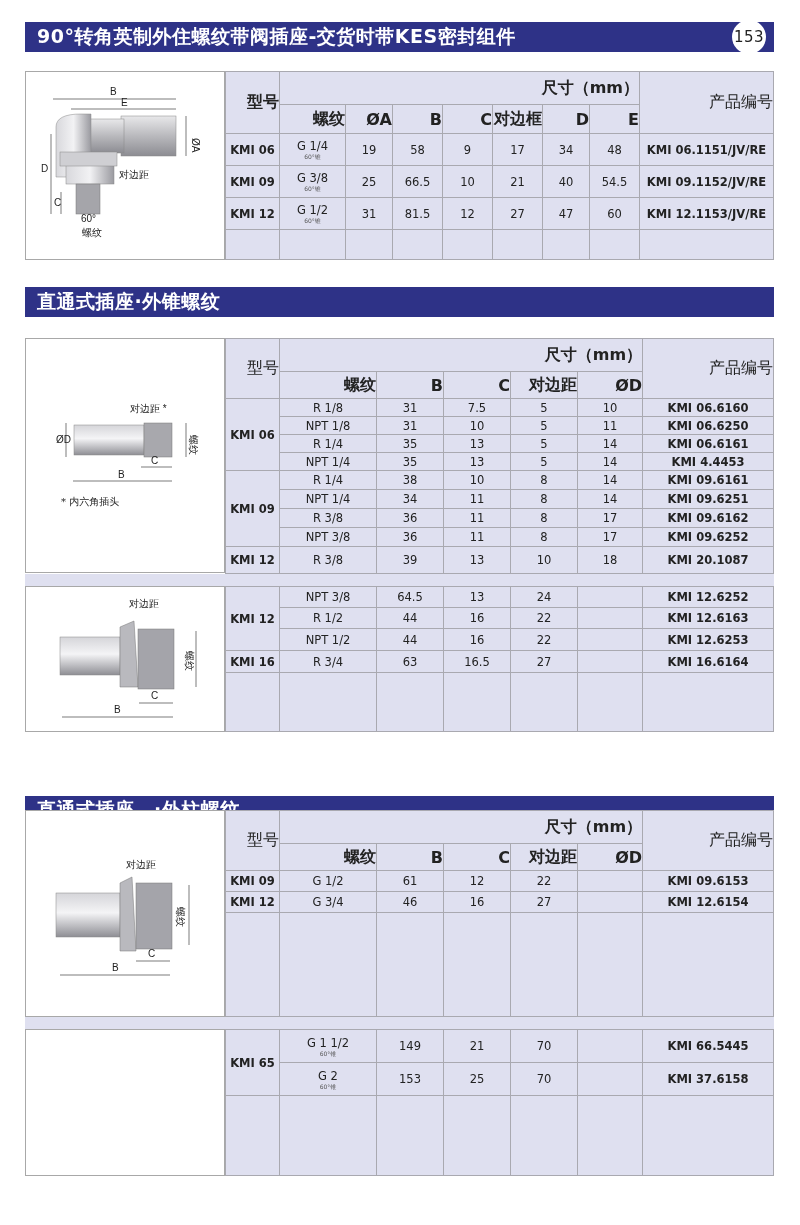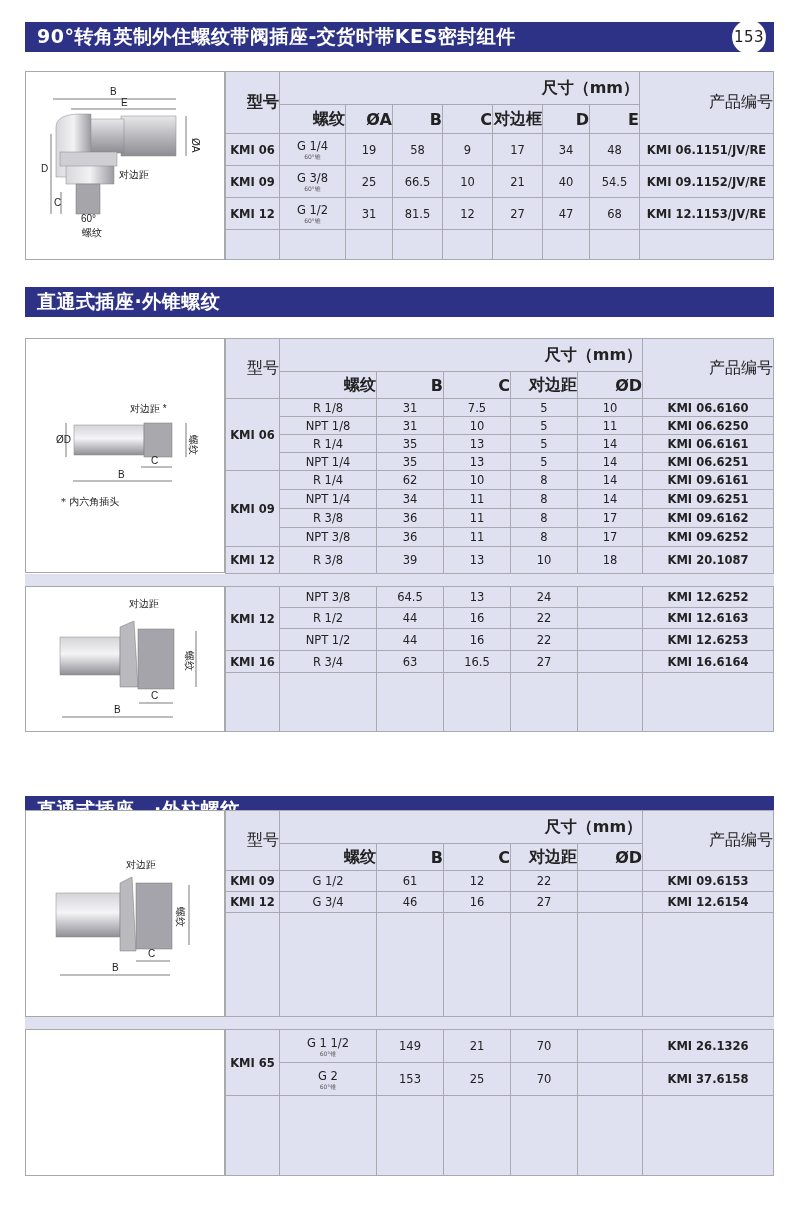--- a/index.html
+++ b/index.html
@@ -109,21 +109,21 @@
     <td class="bold">KMI 09.1152/JV/RE</td>
   </tr>
   <tr style="height:32px">
     <td class="bold">KMI 12</td>
     <td><span>G 1/2</span><span class="sub">60°锥</span></td>
     <td>31</td>
     <td>81.5</td>
     <td>12</td>
     <td>27</td>
     <td>47</td>
-    <td>68</td>
+    <td>60</td>
     <td class="bold">KMI 12.1153/JV/RE</td>
   </tr>
   <tr>
         <td></td>
         <td></td>
         <td></td>
         <td></td>
         <td></td>
         <td></td>
         <td></td>
@@ -209,27 +209,27 @@
     <td>5</td>
     <td>14</td>
     <td class="bold">KMI 06.6161</td>
   </tr>
   <tr style="height:18px">
     <td>NPT 1/4</td>
     <td>35</td>
     <td>13</td>
     <td>5</td>
     <td>14</td>
-    <td class="bold">KMI 06.6251</td>
+    <td class="bold">KMI 4.4453</td>
   </tr>
 
   <tr style="height:19px">
     <td rowspan="4" class="bold">KMI 09</td>
     <td>R 1/4</td>
-    <td>62</td>
+    <td>38</td>
     <td>10</td>
     <td>8</td>
     <td>14</td>
     <td class="bold">KMI 09.6161</td>
   </tr>
   <tr style="height:19px">
     <td>NPT 1/4</td>
     <td>34</td>
     <td>11</td>
     <td>8</td>
@@ -440,21 +440,21 @@
       <col>
     </colgroup>
   <tbody>
       <tr style="height:33px">
     <td rowspan="2" class="bold">KMI 65</td>
     <td><span>G 1 1/2</span><span class="sub">60°锥</span></td>
     <td>149</td>
     <td>21</td>
     <td>70</td>
     <td></td>
-    <td class="bold">KMI 26.1326</td>
+    <td class="bold">KMI 66.5445</td>
   </tr>
   <tr style="height:33px">
     <td><span>G 2</span><span class="sub">60°锥</span></td>
     <td>153</td>
     <td>25</td>
     <td>70</td>
     <td></td>
     <td class="bold">KMI 37.6158</td>
   </tr>
   <tr>

